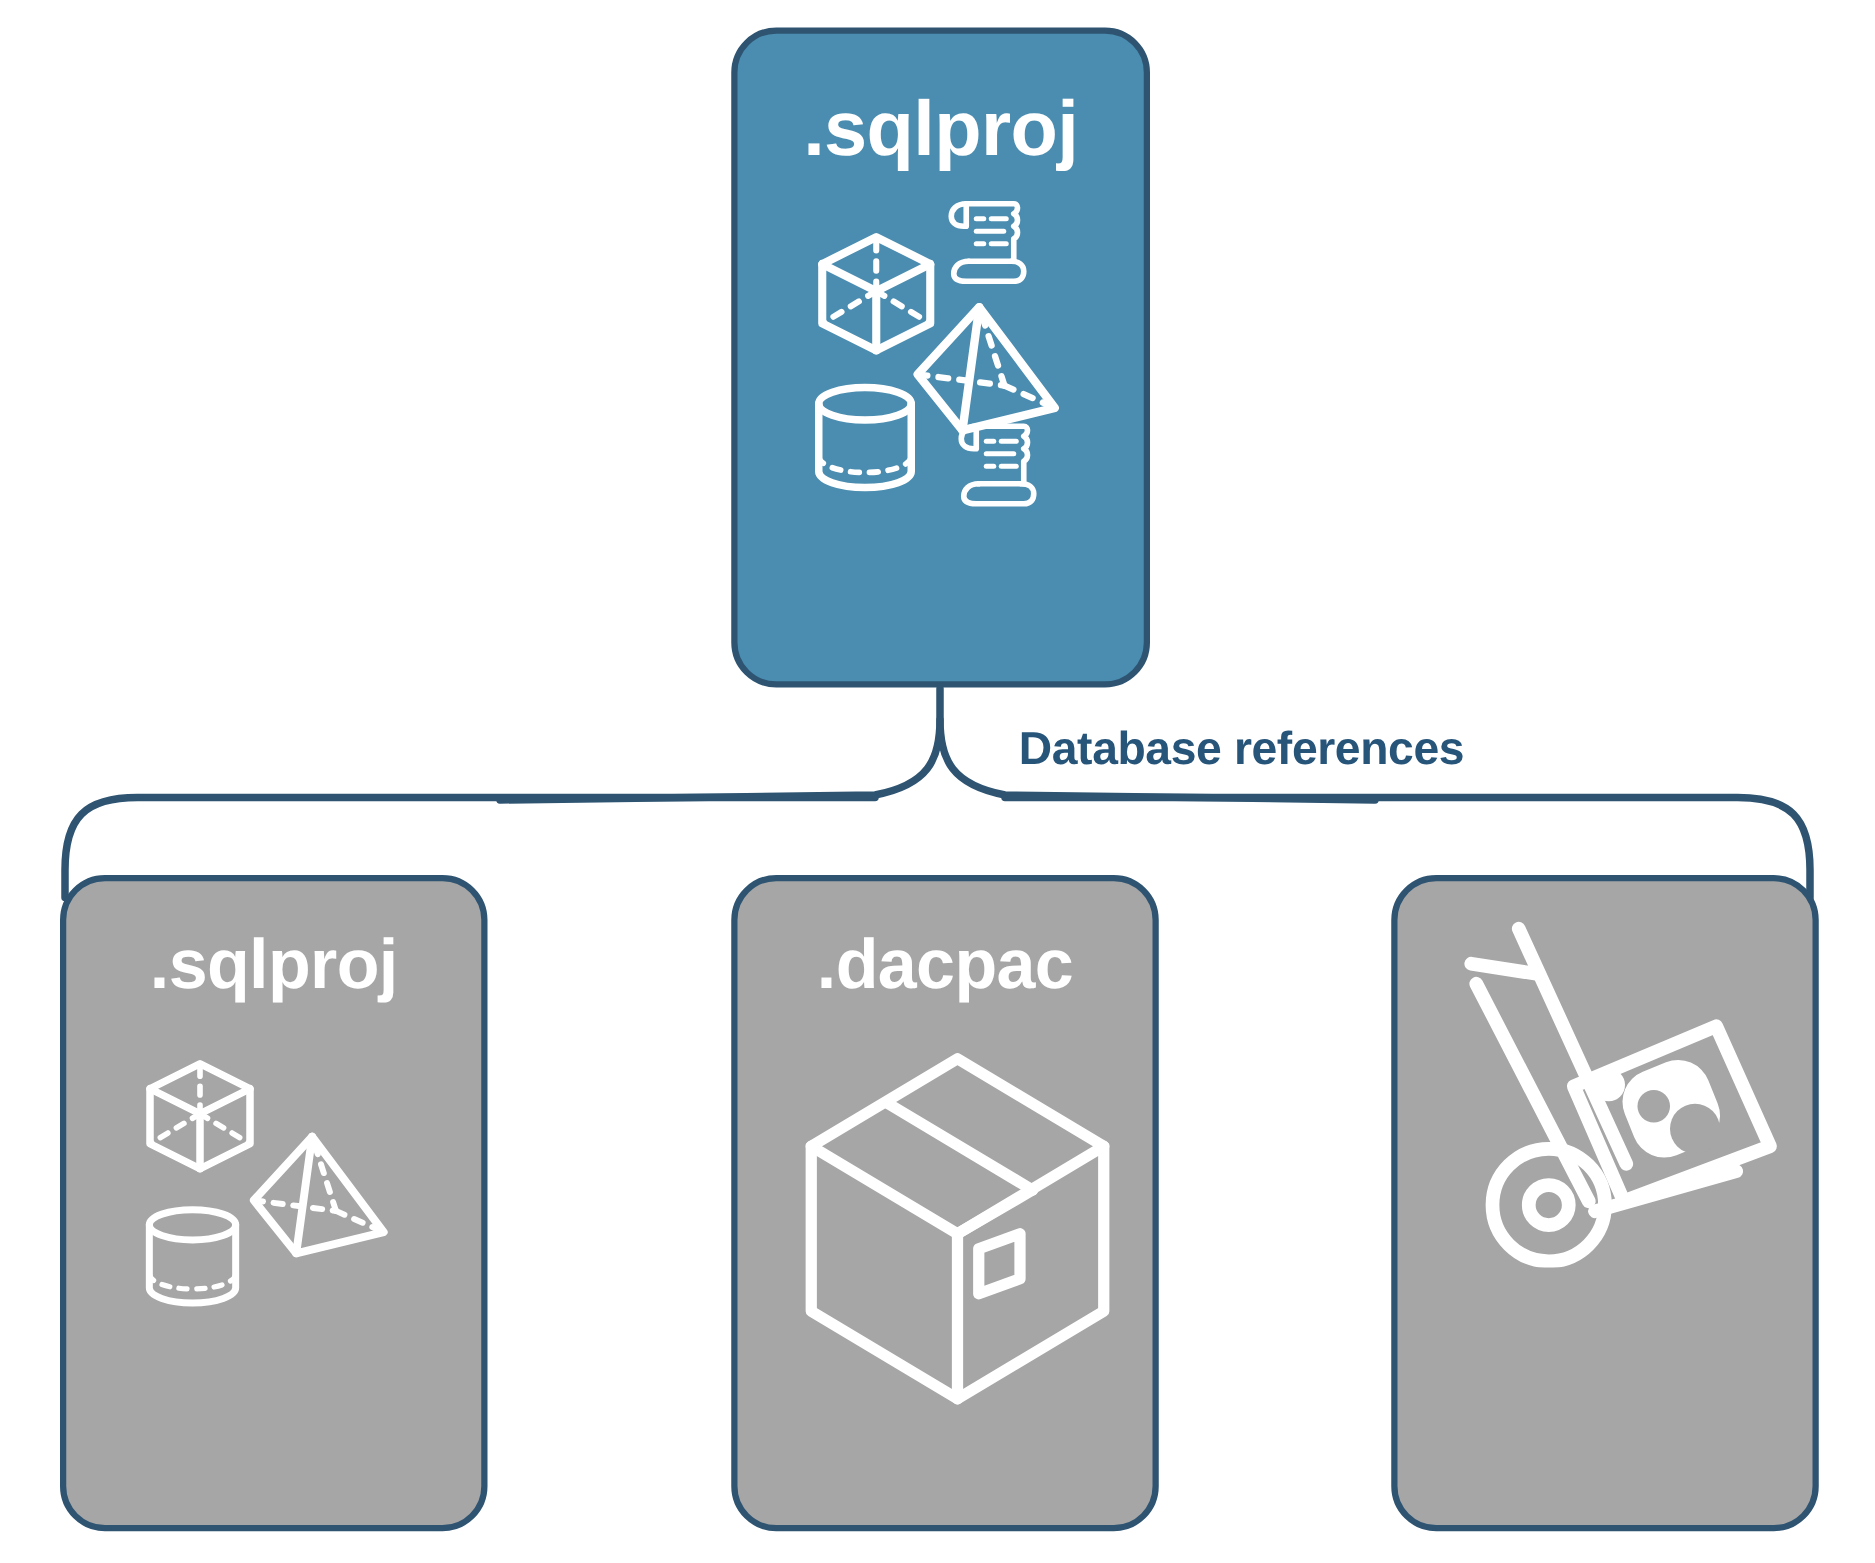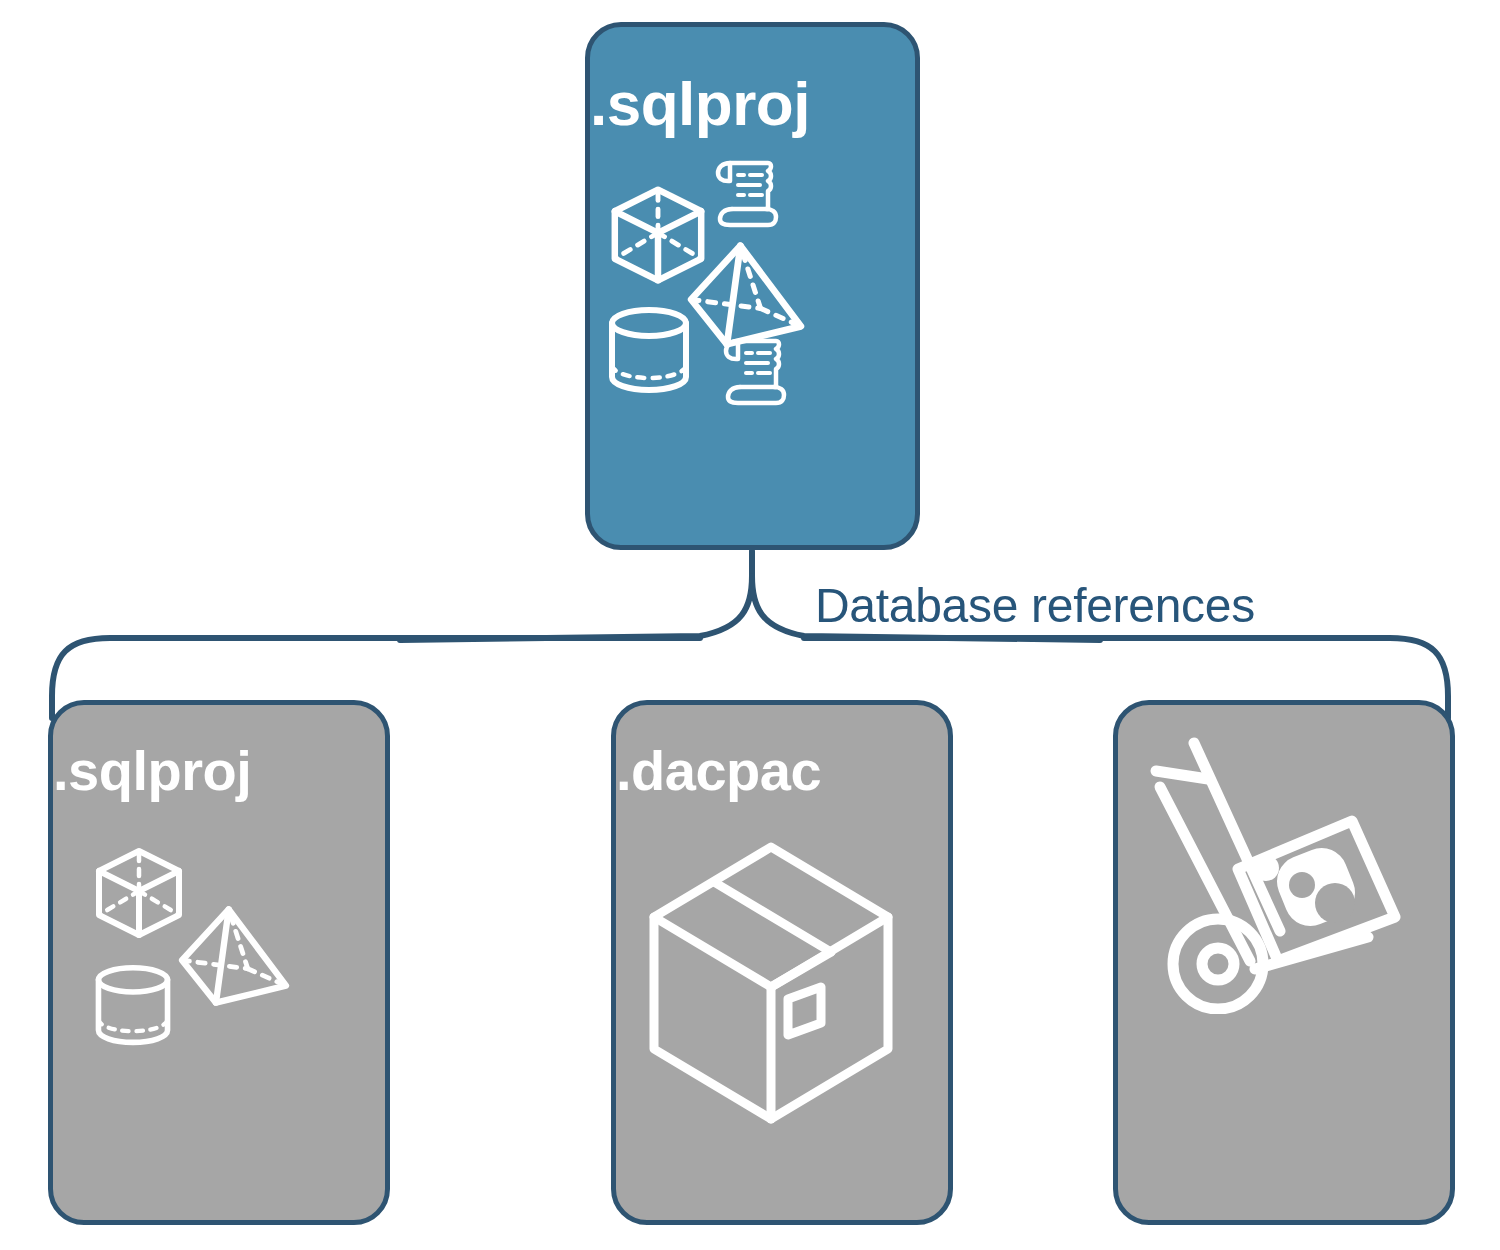--- a/index.html
+++ b/index.html
@@ -22,21 +22,21 @@
     height: 1250px;
   }
 
   .card {
     position: absolute;
     box-sizing: border-box;
     border-radius: 36px;
     border: 5px solid #2e5472;
     display: flex;
     flex-direction: column;
-    align-items: flex-start;
+    align-items: center;
   }
 
   .card-title {
     color: #ffffff;
     font-weight: bold;
     letter-spacing: -0.5px;
     line-height: 1;
     text-align: center;
     user-select: none;
   }
@@ -71,31 +71,31 @@
     font-size: 56px;
     margin-top: 38px;
   }
   .card-ref .icon-area {
     position: relative;
     width: 290px;
     height: 300px;
     margin-top: 22px;
   }
   #card-ref-sqlproj { left: 48px; }
-  #card-ref-dacpac  { left: 611px; }
+  #card-ref-dacpac  { left: 585px; }
   #card-ref-nupkg   { left: 1113px; }
 
   
   #bracket-label {
     position: absolute;
     left: 815px;
     top: 578px;
     color: #27557a;
-    font-size: 48px;
-    font-weight: normal;
+    font-size: 37px;
+    font-weight: bold;
     letter-spacing: -0.3px;
     white-space: nowrap;
     user-select: none;
   }
 
   .icon-svg { position: absolute; }
 </style>
 </head>
 <body>
 

